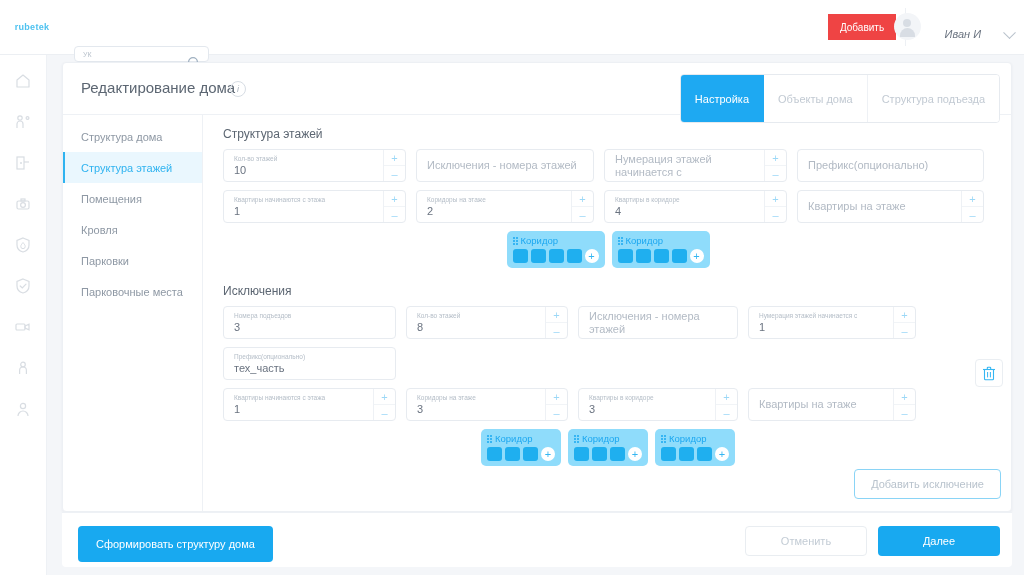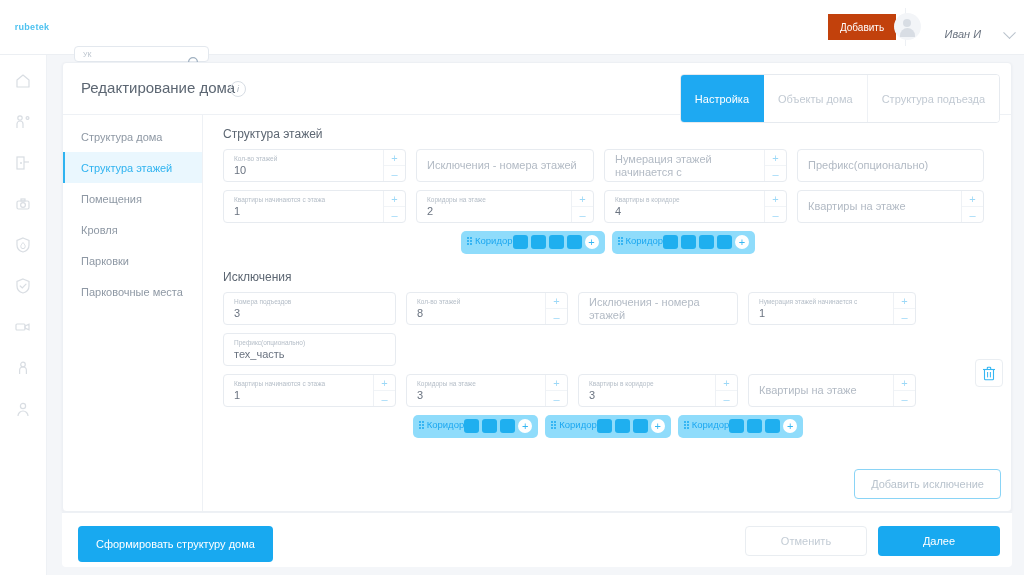--- a/index.html
+++ b/index.html
@@ -31,21 +31,21 @@
   .search-label { font-size: 7px; color: #b9c2cc; line-height: 9px; }
   .search-value { font-size: 11px; color: #5b6572; line-height: 16px; }
   .search-icon {
     position: absolute; right: 7px; top: 9px; width: 14px; height: 14px;
   }
   .search-icon svg { display: block; }
 
   .add-btn {
     position: absolute; right: 128px; top: 14px;
     width: 68px; height: 26px; border-radius: 0;
-    background: #c2410c; color: #fff; font-size: 10px;
+    background: #ef4444; color: #fff; font-size: 10px;
     display: flex; align-items: center; justify-content: center;
     border: none; cursor: pointer;
   }
   .user-divider { position: absolute; right: 118px; top: 8px; width: 1px; height: 38px; background: #edf0f4; }
   .user-box { position: absolute; right: 10px; top: 13px; display: flex; align-items: flex-end; gap: 24px; cursor: pointer; font-style: italic; }
   .avatar {
     width: 27px; height: 27px; border-radius: 50%;
     background: #f3f5f8; position: relative;
   }
   .avatar::before {
@@ -145,21 +145,21 @@
   .e-a { width: 173px; }
   .e-b { width: 162px; }
   .e-c { width: 160px; }
   .e-d { width: 168px; }
 
   
   .corridors { display: flex; gap: 7px; justify-content: center; margin: 6px 0 4px; }
   .corridors.excl { margin-top: 8px; }
   .cor-card {
     background: #8fdcfb; border-radius: 5px; padding: 4px 6px 5px;
-    display: flex; flex-direction: row; align-items: flex-start; cursor: pointer;
+    display: flex; flex-direction: column; align-items: flex-start; cursor: pointer;
   }
   .cor-head { display: flex; align-items: center; gap: 3px; margin-bottom: 3px; }
   .grip { width: 5px; height: 8px; display: grid; grid-template-columns: 2px 2px; gap: 1px; align-content: center; }
   .grip i { width: 2px; height: 2px; background: #18a9f0; border-radius: 1px; display: block; }
   .cor-title { font-size: 9.5px; color: #1ba7f0; }
   .cells { display: flex; align-items: center; gap: 3px; }
   .cell { width: 15px; height: 14px; border-radius: 3px; background: #1fafef; }
   .plus-cell {
     width: 14px; height: 14px; border-radius: 50%; background: #fff;
     display: flex; align-items: center; justify-content: center;

